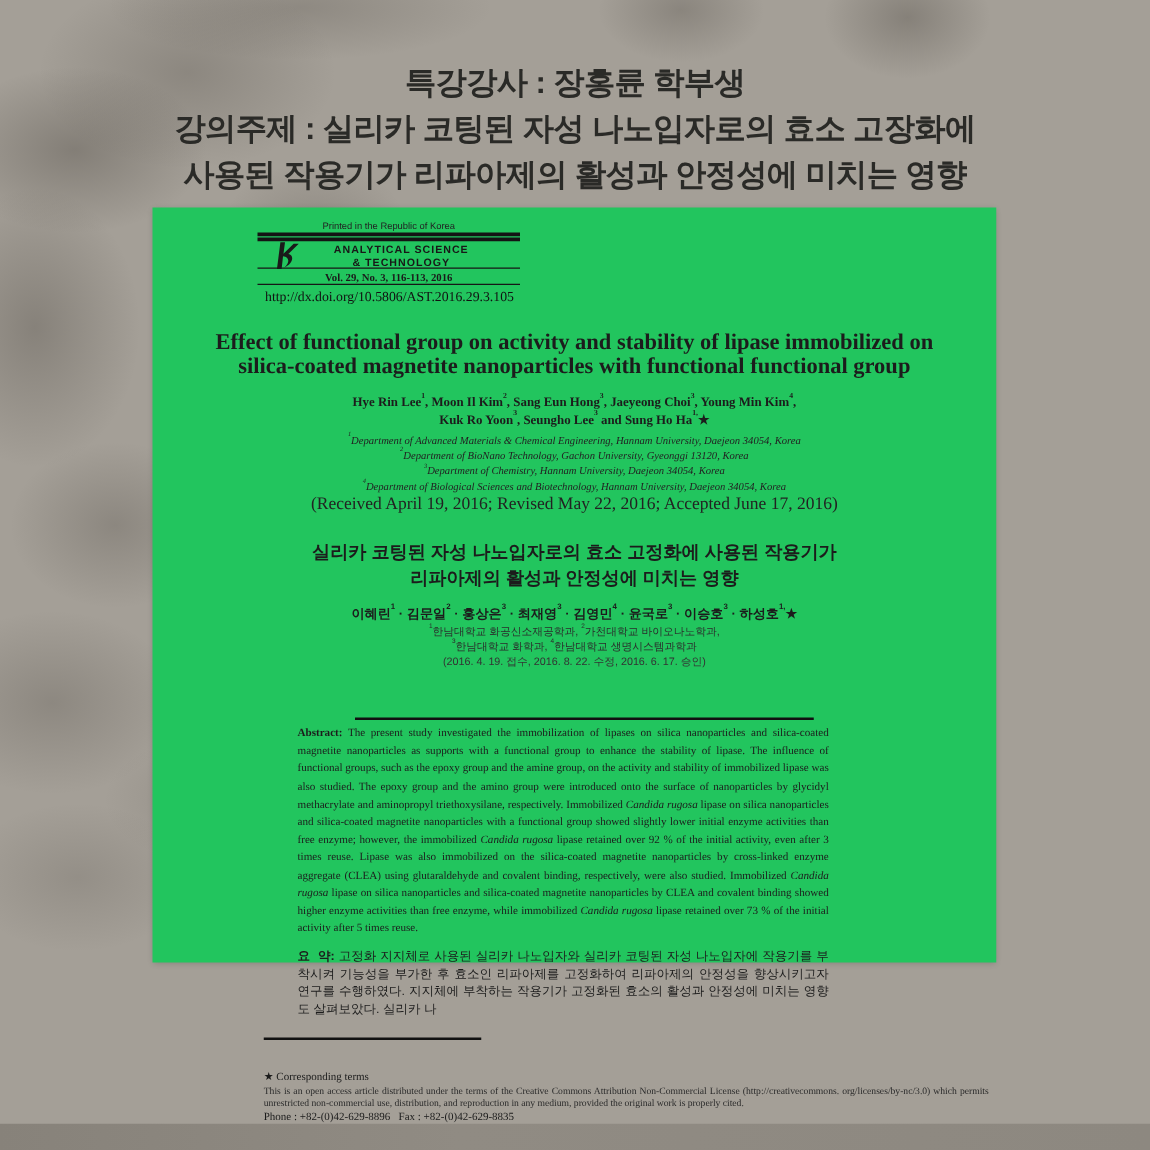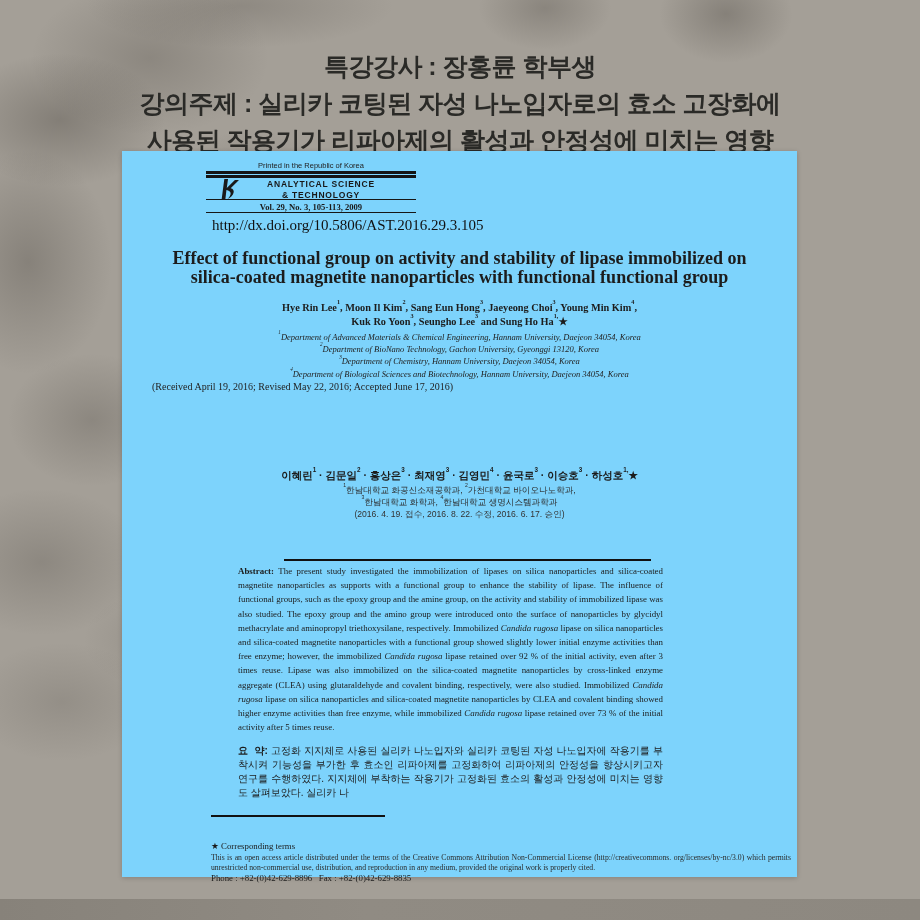--- a/index.html
+++ b/index.html
@@ -28,41 +28,41 @@
   .announce{
     position:absolute;top:48px;left:0;width:920px;z-index:2;
     text-align:center;font-weight:700;font-size:25px;line-height:37px;
     color:#2a2a27;letter-spacing:-0.5px;
   }
   .bottom-strip{
     position:absolute;left:0;bottom:0;width:920px;height:21px;z-index:3;
     background:linear-gradient(90deg,#87827a,#908b83 40%,#8d8880);
   }
   .paper{
-    position:absolute;left:122px;top:151px;width:675px;height:726px;z-index:2;
-    background:#7dd3fc;box-shadow:0 1px 5px rgba(0,0,0,.18);
+    position:absolute;left:122px;top:166px;width:675px;height:604px;z-index:2;
+    background:#22c55e;box-shadow:0 1px 5px rgba(0,0,0,.18);
     color:#1c1c1c;font-family:"Liberation Serif",serif;
   }
   .paper *{box-sizing:border-box;}
   .abs{position:absolute;}
   sup{font-size:.6em;line-height:0;position:relative;top:-.4em;}
   
   .printed-note{top:10px;left:84px;width:210px;text-align:center;font-size:7.5px;font-family:"Liberation Sans",sans-serif;color:#222;}
   .double-rule{top:20px;left:84px;width:210px;height:7px;border-top:3px solid #141414;border-bottom:3px solid #141414;}
   .logo{top:27px;left:97px;width:23px;height:23px;}
   .jname{top:28px;left:118px;width:162px;text-align:center;font-family:"Liberation Sans",sans-serif;font-weight:700;font-size:8.5px;letter-spacing:.8px;line-height:10.5px;color:#181818;}
   .rule-a{top:48px;left:84px;width:210px;height:1.4px;background:#161616;}
   .vol{top:51px;left:84px;width:210px;text-align:center;font-size:8.6px;font-weight:600;color:#1a1a1a;}
   .rule-b{top:61px;left:84px;width:210px;height:1.4px;background:#161616;}
-  .doi{top:66px;left:90px;font-size:15px;color:#111;}
+  .doi{top:66px;left:90px;font-size:11px;color:#111;}
   
   .title-en{top:98px;left:30px;width:615px;text-align:center;font-weight:700;font-size:18px;line-height:18.5px;}
   .authors-en{top:150px;left:30px;width:615px;text-align:center;font-weight:700;font-size:10.3px;line-height:13.8px;}
   .affil-en{top:180px;left:30px;width:615px;text-align:center;font-style:italic;font-size:8.5px;line-height:12.2px;color:#222;}
-  .received{top:230px;left:30px;width:615px;text-align:left;font-size:10px;color:#222;}
+  .received{top:230px;left:30px;width:615px;text-align:center;font-size:14px;color:#222;}
   
   .title-kr{top:266px;left:30px;width:615px;text-align:center;font-family:"Liberation Sans",sans-serif;font-weight:700;font-size:14.5px;line-height:20.5px;}
   .authors-kr{top:318px;left:30px;width:615px;text-align:center;font-family:"Liberation Sans",sans-serif;font-weight:700;font-size:10.5px;}
   .affil-kr{top:334px;left:30px;width:615px;text-align:center;font-family:"Liberation Sans",sans-serif;font-size:8.6px;line-height:11.8px;color:#2b2b2b;}
   .dates-kr{top:358px;left:30px;width:615px;text-align:center;font-family:"Liberation Sans",sans-serif;font-size:8.6px;color:#333;}
   
   .abs-rule{top:408px;left:162px;width:367px;height:1.6px;background:#111;}
   .abs-en{top:413px;left:116px;width:425px;font-size:8.9px;line-height:14.2px;text-align:justify;}
   .abs-kr{top:593px;left:116px;width:425px;font-family:"Liberation Sans",sans-serif;font-size:10px;line-height:14.1px;text-align:justify;}
   
@@ -89,21 +89,21 @@
   <div class="abs logo">
     <svg width="23" height="23" viewBox="0 0 24 26" aria-hidden="true">
       <path d="M5 1 L9.2 1 L7.8 11.2 L17 2.3 L21.6 2.3 L12.2 11.6 C18 12.6 16.4 20.4 8.6 23.8 C13.8 19.2 13.2 14.4 7.4 13.6 L6.1 25 L1.9 25 Z" fill="#1a1a1a"></path>
     </svg>
   </div>
   <div class="abs jname">
     <div>ANALYTICAL SCIENCE</div>
     <div>&amp; TECHNOLOGY</div>
   </div>
   <div class="abs rule-a"></div>
-  <div class="abs vol">Vol. 29, No. 3, 105-113, 2009</div>
+  <div class="abs vol">Vol. 29, No. 3, 116-113, 2016</div>
   <div class="abs rule-b"></div>
   <div class="abs doi">http://dx.doi.org/10.5806/AST.2016.29.3.105</div>
 
   <div class="abs title-en">
     <div>Effect of functional group on activity and stability of lipase immobilized on</div>
     <div>silica-coated magnetite nanoparticles with functional functional group</div>
   </div>
 
   <div class="abs authors-en">
     <div>Hye Rin Lee<sup>1</sup>, Moon Il Kim<sup>2</sup>, Sang Eun Hong<sup>3</sup>, Jaeyeong Choi<sup>3</sup>, Young Min Kim<sup>4</sup>,</div>
@@ -112,20 +112,24 @@
 
   <div class="abs affil-en">
     <div><sup>1</sup>Department of Advanced Materials &amp; Chemical Engineering, Hannam University, Daejeon 34054, Korea</div>
     <div><sup>2</sup>Department of BioNano Technology, Gachon University, Gyeonggi 13120, Korea</div>
     <div><sup>3</sup>Department of Chemistry, Hannam University, Daejeon 34054, Korea</div>
     <div><sup>4</sup>Department of Biological Sciences and Biotechnology, Hannam University, Daejeon 34054, Korea</div>
   </div>
 
   <div class="abs received">(Received April 19, 2016; Revised May 22, 2016; Accepted June 17, 2016)</div>
 
+  <div class="abs title-kr">
+    <div>실리카 코팅된 자성 나노입자로의 효소 고정화에 사용된 작용기가</div>
+    <div>리파아제의 활성과 안정성에 미치는 영향</div>
+  </div>
 
   <div class="abs authors-kr">이혜린<sup>1</sup> · 김문일<sup>2</sup> · 홍상은<sup>3</sup> · 최재영<sup>3</sup> · 김영민<sup>4</sup> · 윤국로<sup>3</sup> · 이승호<sup>3</sup> · 하성호<sup>1,</sup>★</div>
 
   <div class="abs affil-kr">
     <div><sup>1</sup>한남대학교 화공신소재공학과, <sup>2</sup>가천대학교 바이오나노학과,</div>
     <div><sup>3</sup>한남대학교 화학과, <sup>4</sup>한남대학교 생명시스템과학과</div>
   </div>
 
   <div class="abs dates-kr">(2016. 4. 19. 접수, 2016. 8. 22. 수정, 2016. 6. 17. 승인)</div>
 

